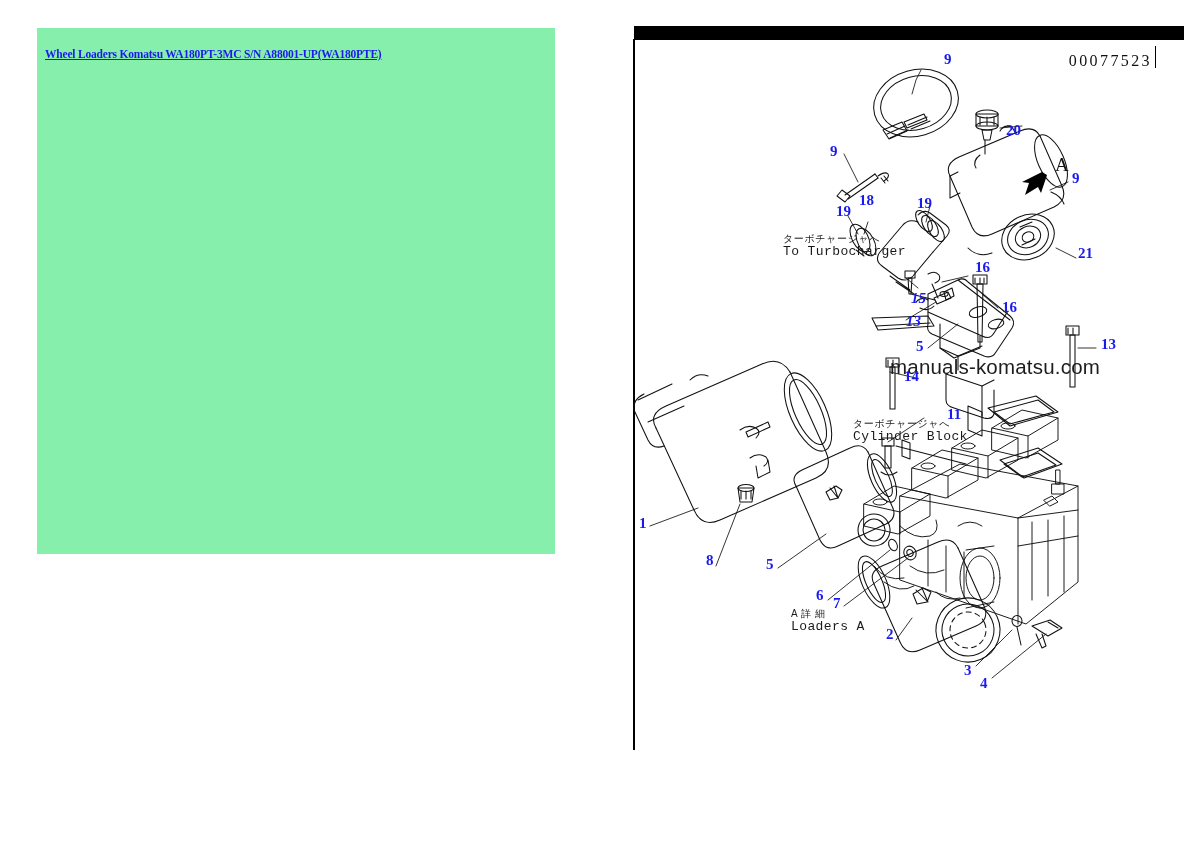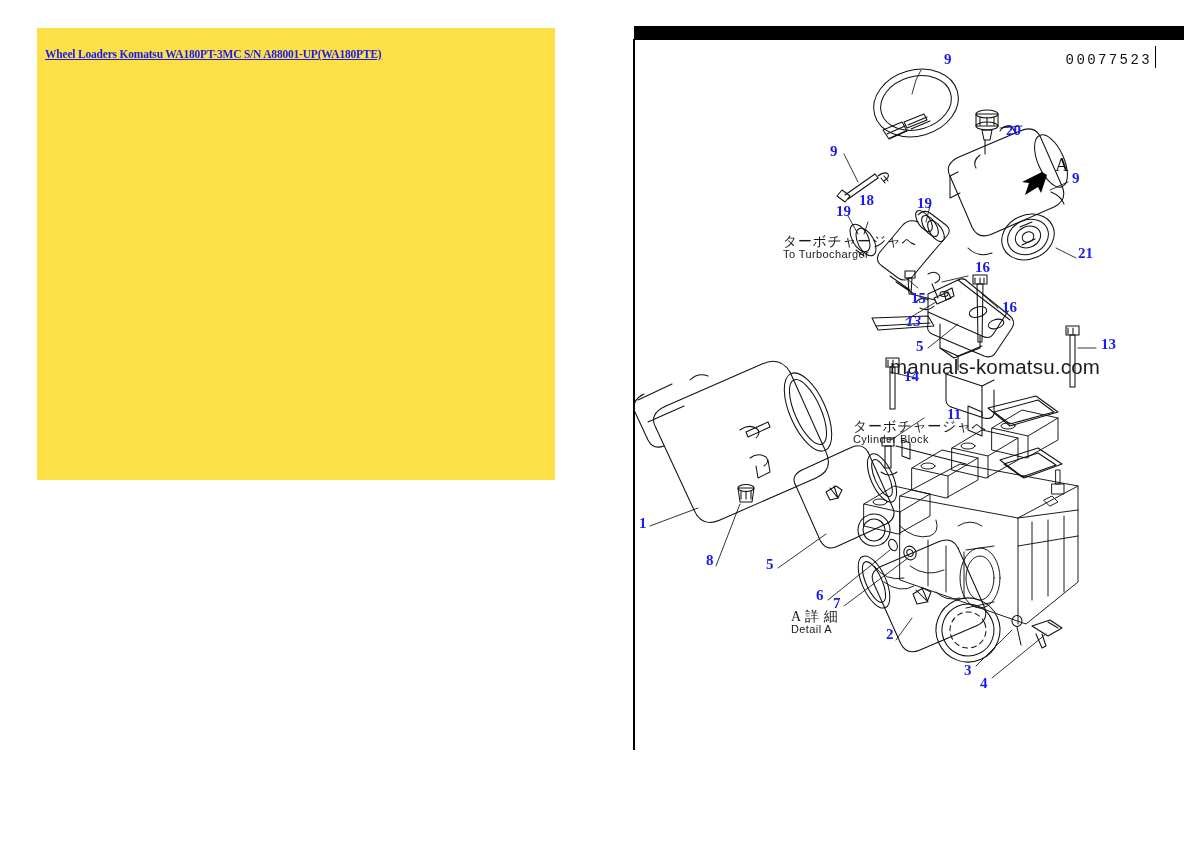--- a/index.html
+++ b/index.html
@@ -18,22 +18,22 @@
     height: 842px;
     background: #ffffff;
   }
 
   
   #preview-panel {
     position: absolute;
     left: 37px;
     top: 28px;
     width: 518px;
-    height: 452px;
-    background: #fde047;
+    height: 526px;
+    background: #86efac;
   }
 
   #preview-title-link {
     position: absolute;
     left: 8px;
     top: 20px;
     color: #1a1aee;
     font-family: "Liberation Serif", serif;
     font-weight: bold;
     font-size: 11.5px;
@@ -67,22 +67,22 @@
     top: 13px;
     width: 1.6px;
     height: 711px;
     background: #000000;
   }
 
   #sheet-doc-number {
     position: absolute;
     right: 32px;
     top: 26px;
-    font-family: Liberation Mono, monospace;
-    font-size: 14px;
+    font-family: Liberation Serif, serif;
+    font-size: 16px;
     letter-spacing: 2.4px;
     color: #111111;
     white-space: nowrap;
   }
 
   #sheet-number-rule {
     position: absolute;
     right: 28px;
     top: 20px;
     width: 1.4px;
@@ -105,28 +105,28 @@
   
   .anno {
     position: absolute;
     color: #1a1a1a;
     line-height: 1.08;
     white-space: nowrap;
     user-select: none;
   }
   .anno .jp {
     display: block;
-    font-family: Liberation Serif, serif;
-    font-size: 14px;
+    font-family: Liberation Sans, sans-serif;
+    font-size: 10px;
     letter-spacing: 0.6px;
   }
   .anno .en {
     display: block;
-    font-family: Liberation Sans, sans-serif;
-    font-size: 11px;
+    font-family: Liberation Mono, monospace;
+    font-size: 13px;
     letter-spacing: 0.4px;
   }
 
   .section-letter {
     position: absolute;
     font-family: "Liberation Serif", serif;
     font-size: 19px;
     color: #111111;
     user-select: none;
   }
@@ -423,33 +423,33 @@
       <span class="en">To Turbocharger</span>
     </div>
 
     <div class="anno" style="left:225px; top:393px;">
       <span class="jp">ターボチャージャへ</span>
       <span class="en">Cylinder Block</span>
     </div>
 
     <div class="anno" style="left:163px; top:583px;">
       <span class="jp">A  詳  細</span>
-      <span class="en">Detail A</span>
+      <span class="en">Loaders A</span>
     </div>
 
     <div class="callout" style="left:316px; top:26px;">9</div>
     <div class="callout" style="left:378px; top:97px;">20</div>
     <div class="callout" style="left:202px; top:118px;">9</div>
     <div class="callout" style="left:444px; top:145px;">9</div>
     <div class="callout" style="left:289px; top:170px;">19</div>
     <div class="callout" style="left:231px; top:167px;">18</div>
     <div class="callout" style="left:208px; top:178px;">19</div>
     <div class="callout" style="left:450px; top:220px;">21</div>
     <div class="callout" style="left:347px; top:234px;">16</div>
-    <div class="callout" style="left:283px; top:265px;">15</div>
+    <div class="callout" style="left:283px; top:265px;font-style:italic;">15</div>
     <div class="callout" style="left:374px; top:274px;">16</div>
     <div class="callout" style="left:278px; top:288px;font-style:italic;">13</div>
     <div class="callout" style="left:288px; top:313px;">5</div>
     <div class="callout" style="left:473px; top:311px;">13</div>
     <div class="callout" style="left:276px; top:343px;">14</div>
     <div class="callout" style="left:283px; top:381px;margin-left:36px;">11</div>
     <div class="callout" style="left:11px; top:490px;">1</div>
     <div class="callout" style="left:78px; top:527px;">8</div>
     <div class="callout" style="left:138px; top:531px;">5</div>
     <div class="callout" style="left:188px; top:562px;">6</div>

